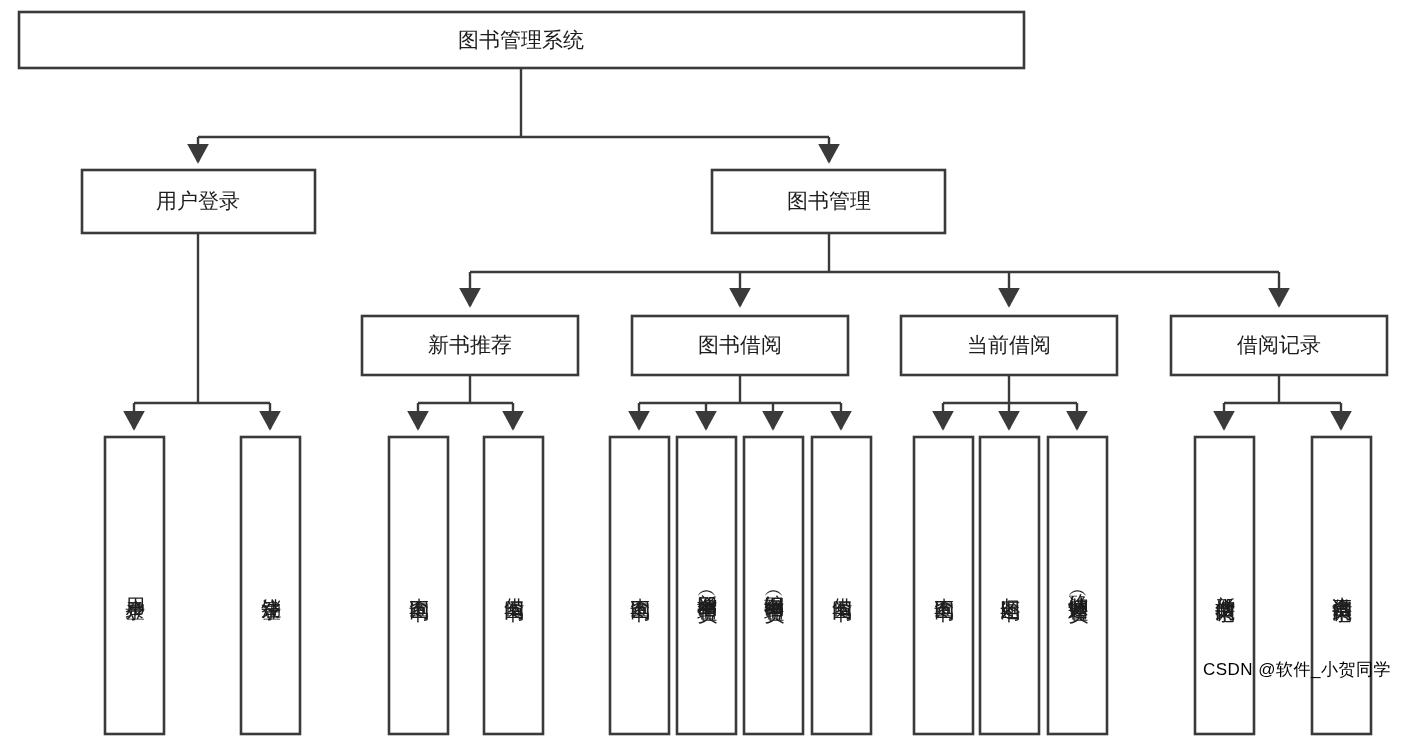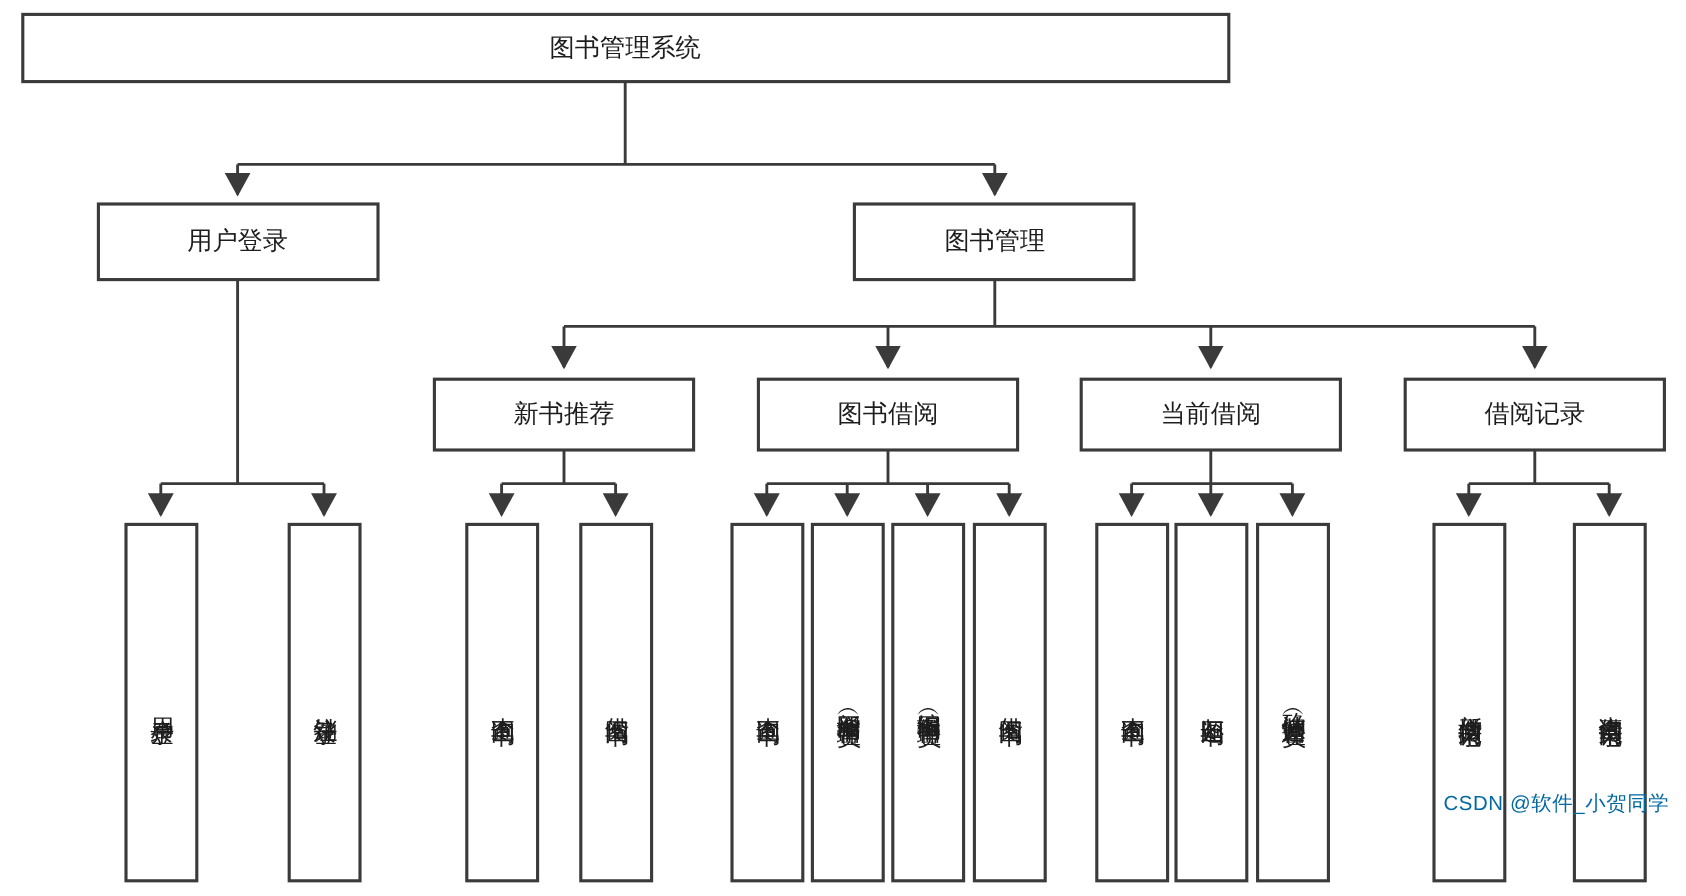--- a/index.html
+++ b/index.html
@@ -50,21 +50,21 @@
     fill: none;
   }
   .arrow-head {
     fill: #3a3a3a;
     stroke: none;
   }
   .watermark {
     position: absolute;
     right: 14px;
     bottom: 6px;
-    color: #0369a1;
+    color: #000000;
     font-size: 17px;
     font-family: "Liberation Sans", "DejaVu Sans", sans-serif;
     white-space: nowrap;
     user-select: none;
     letter-spacing: 0.5px;
   }
 </style>
 </head>
 <body>
 

